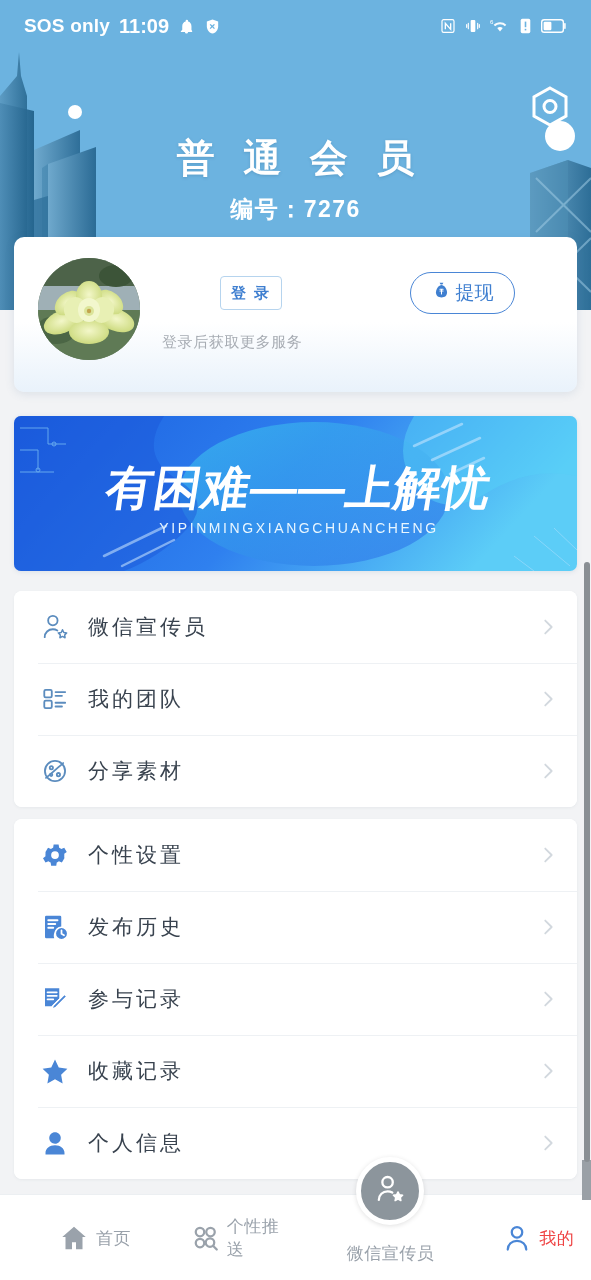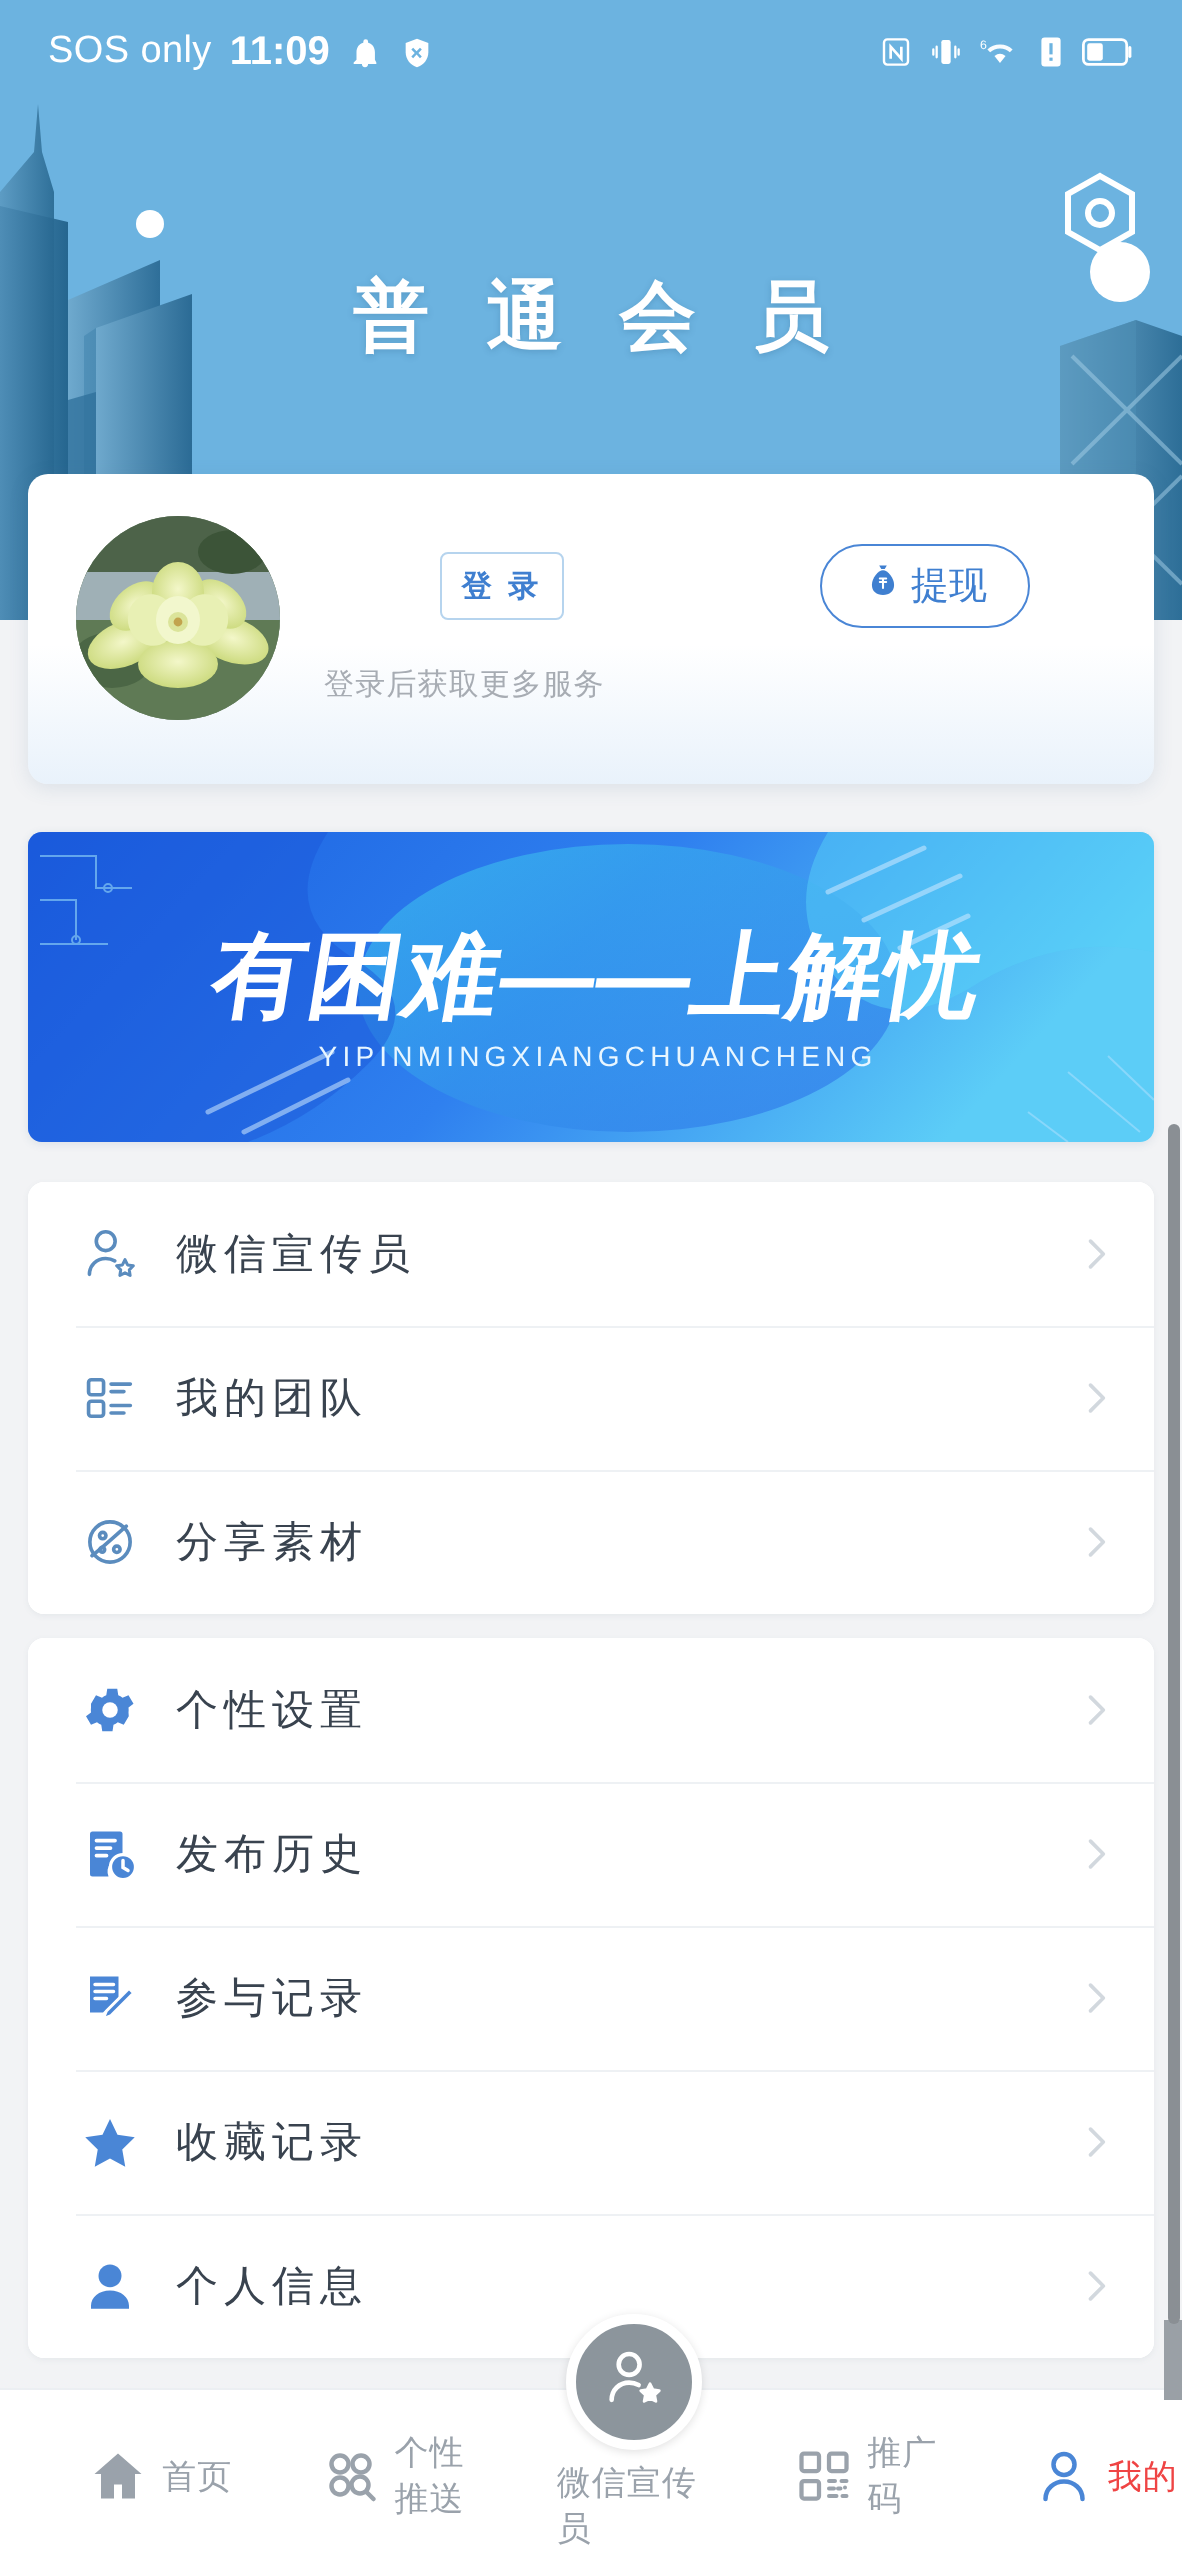--- a/index.html
+++ b/index.html
@@ -11,21 +11,21 @@
     overflow:hidden;
   }
 
   
   .status-bar{
     position:absolute; top:0; left:0; width:591px; height:52px;
     display:flex; align-items:center; justify-content:space-between;
     padding:0 24px; color:#ffffff; z-index:30;
   }
   .sb-left{ display:flex; align-items:center; gap:9px; }
-  .sb-text{ font-size:19px; font-weight:400; letter-spacing:.2px; }
+  .sb-text{ font-size:19px; font-weight:700; letter-spacing:.2px; }
   .sb-time{ font-size:20px; font-weight:600; }
   .sb-right{ display:flex; align-items:center; gap:9px; }
   .sb-ico{ display:inline-flex; align-items:center; }
 
   
   .hero{
     position:absolute; top:0; left:0; width:591px; height:310px;
     background:#14532d; overflow:hidden; z-index:1;
   }
   .hero-city{ position:absolute; inset:0; }
@@ -189,20 +189,21 @@
       <path d="M591 238 L536 292"></path>
     </g>
 
     <g>
       <path d="M550 88 L566 97 L566 116 L550 125 L534 116 L534 97 Z" fill="none" stroke="#ffffff" stroke-width="3"></path>
       <circle cx="550" cy="106.5" r="6" fill="none" stroke="#ffffff" stroke-width="3"></circle>
     </g>
     <circle cx="560" cy="136" r="15" fill="#ffffff"></circle>
   </svg>
   <div class="hero-title">普 通 会 员</div>
+  <div class="hero-sub">编号：7276</div>
 </div>
 
 <div class="status-bar">
   <div class="sb-left">
     <span class="sb-text">SOS only</span>
     <span class="sb-time">11:09</span>
     <span class="sb-ico">
       <svg width="17" height="17" viewBox="0 0 24 24" fill="#fff">
         <path d="M12 22a2.2 2.2 0 0 0 2.2-2.2H9.8A2.2 2.2 0 0 0 12 22zm7-5.3v-5.2c0-3.3-1.8-6-4.8-6.7V4a1.7 1.7 0 0 0-3.4 0v.8C7.8 5.5 6 8.2 6 11.5v5.2L4 18.7v1h16v-1z"></path>
       </svg>
@@ -503,31 +504,20 @@
         <svg width="34" height="34" viewBox="0 0 28 28" fill="none" stroke="#ffffff" stroke-width="1.9">
           <circle cx="12" cy="8.4" r="4.3"></circle>
           <path d="M4.8 23c0-4.1 3.2-7.1 7.2-7.1 1.4 0 2.8.4 3.9 1" stroke-linecap="round"></path>
           <path d="M20.6 16.4 21.8 18.8 24.4 19.2 22.5 21 23 23.6 20.6 22.4 18.2 23.6 18.7 21 16.8 19.2 19.4 18.8 Z" fill="#ffffff" stroke-width="1.2" stroke-linejoin="round"></path>
         </svg>
       </span>
     </span>
     <span class="tab-label">微信宣传员</span>
   </div>
 
-  <div class="tab">
-    <span class="tab-ico">
-      <svg width="30" height="30" viewBox="0 0 24 24" fill="none" stroke="#9aa2ab" stroke-width="1.7">
-        <rect x="3" y="3" width="7" height="7" rx="1"></rect>
-        <rect x="14" y="3" width="7" height="7" rx="1"></rect>
-        <rect x="3" y="14" width="7" height="7" rx="1"></rect>
-        <path d="M14 14h2.4M19 14h2M14 17h2M17.6 17h1M14 20h2.4M19.4 20h1.6M17 20v0M20.4 16.6v0" stroke-linecap="round" stroke-width="1.6"></path>
-      </svg>
-    </span>
-    <span class="tab-label">推广码</span>
-  </div>
 
   <div class="tab active">
     <span class="tab-ico">
       <svg width="30" height="30" viewBox="0 0 24 24" fill="none" stroke="#4a86d6" stroke-width="1.8">
         <circle cx="12" cy="7.4" r="4.2"></circle>
         <path d="M4.6 21.2c0-4 3.3-7 7.4-7s7.4 3 7.4 7" stroke-linecap="round"></path>
       </svg>
     </span>
     <span class="tab-label">我的</span>
   </div>

